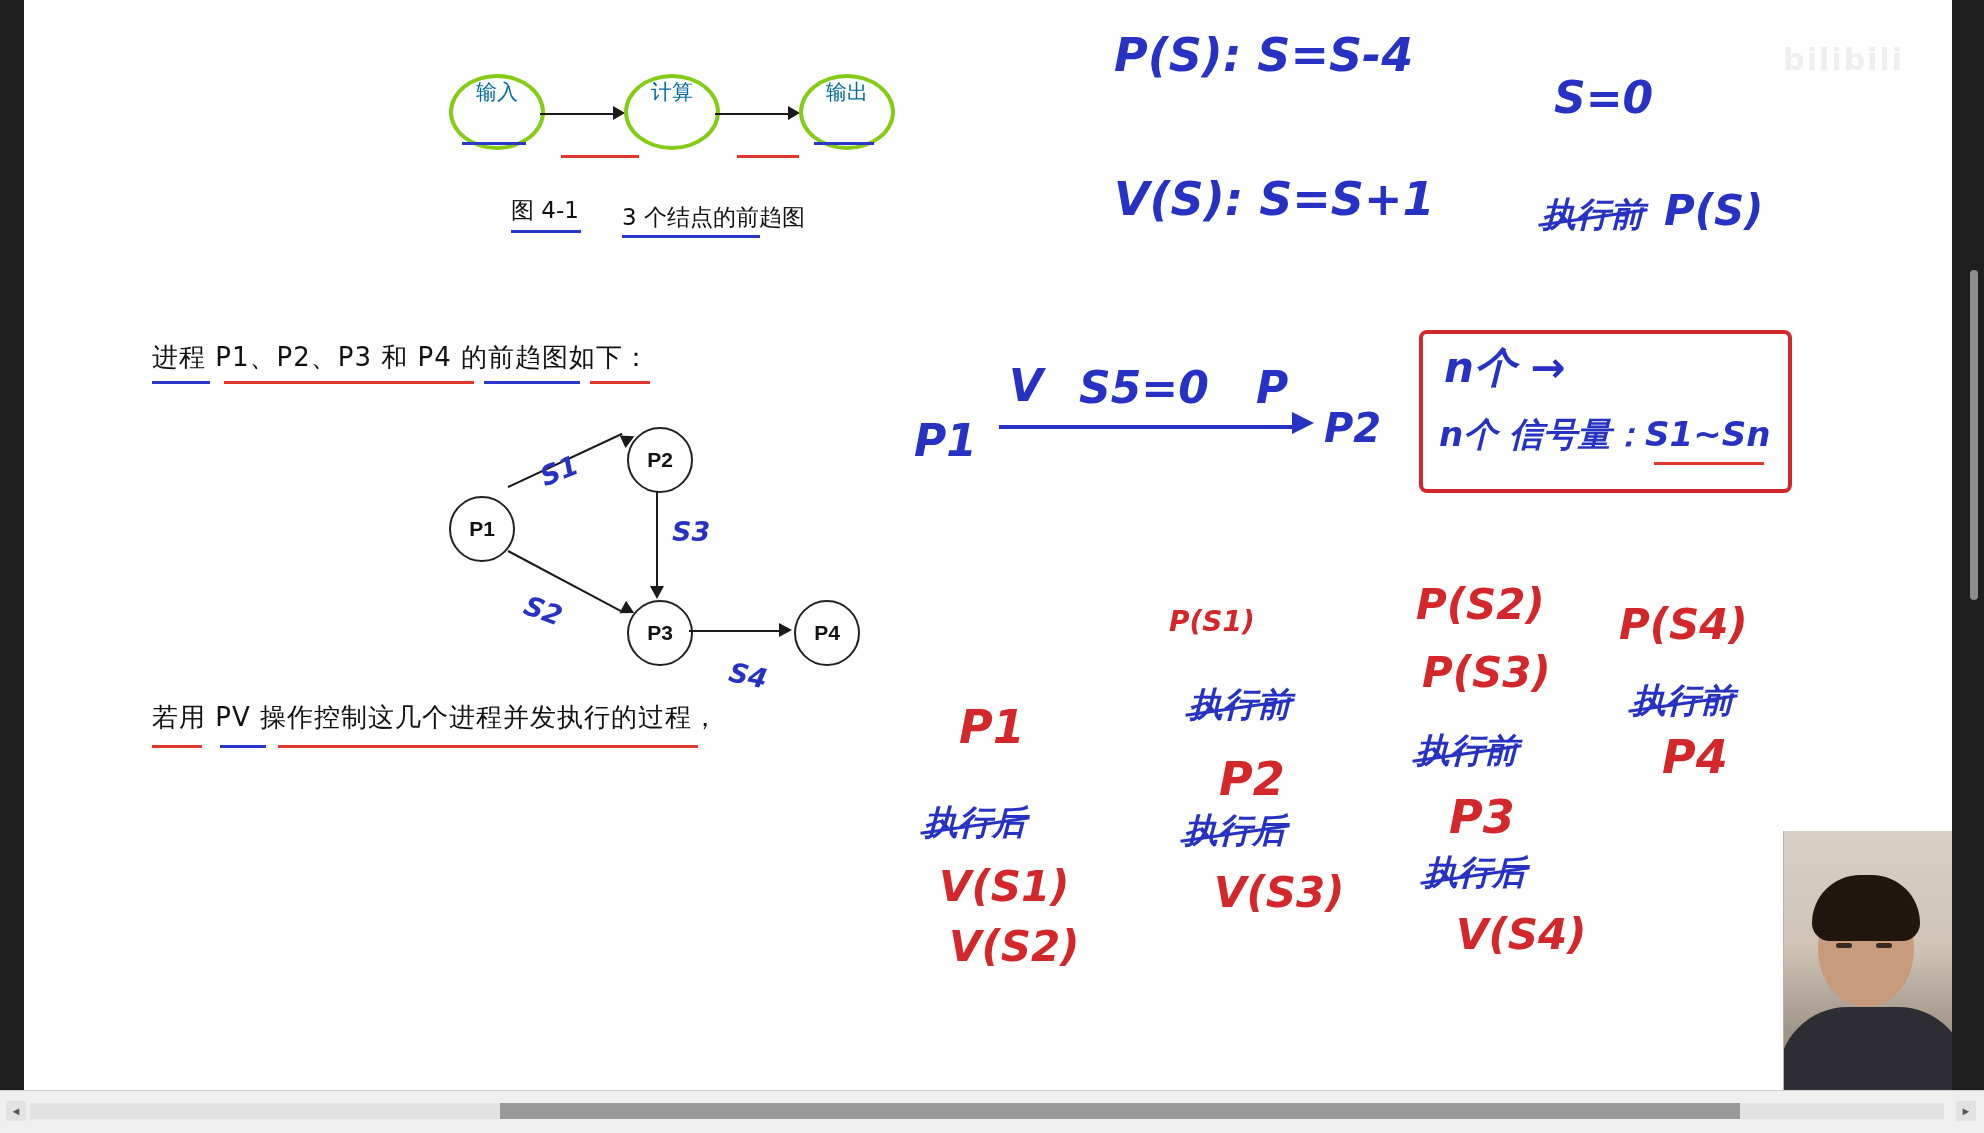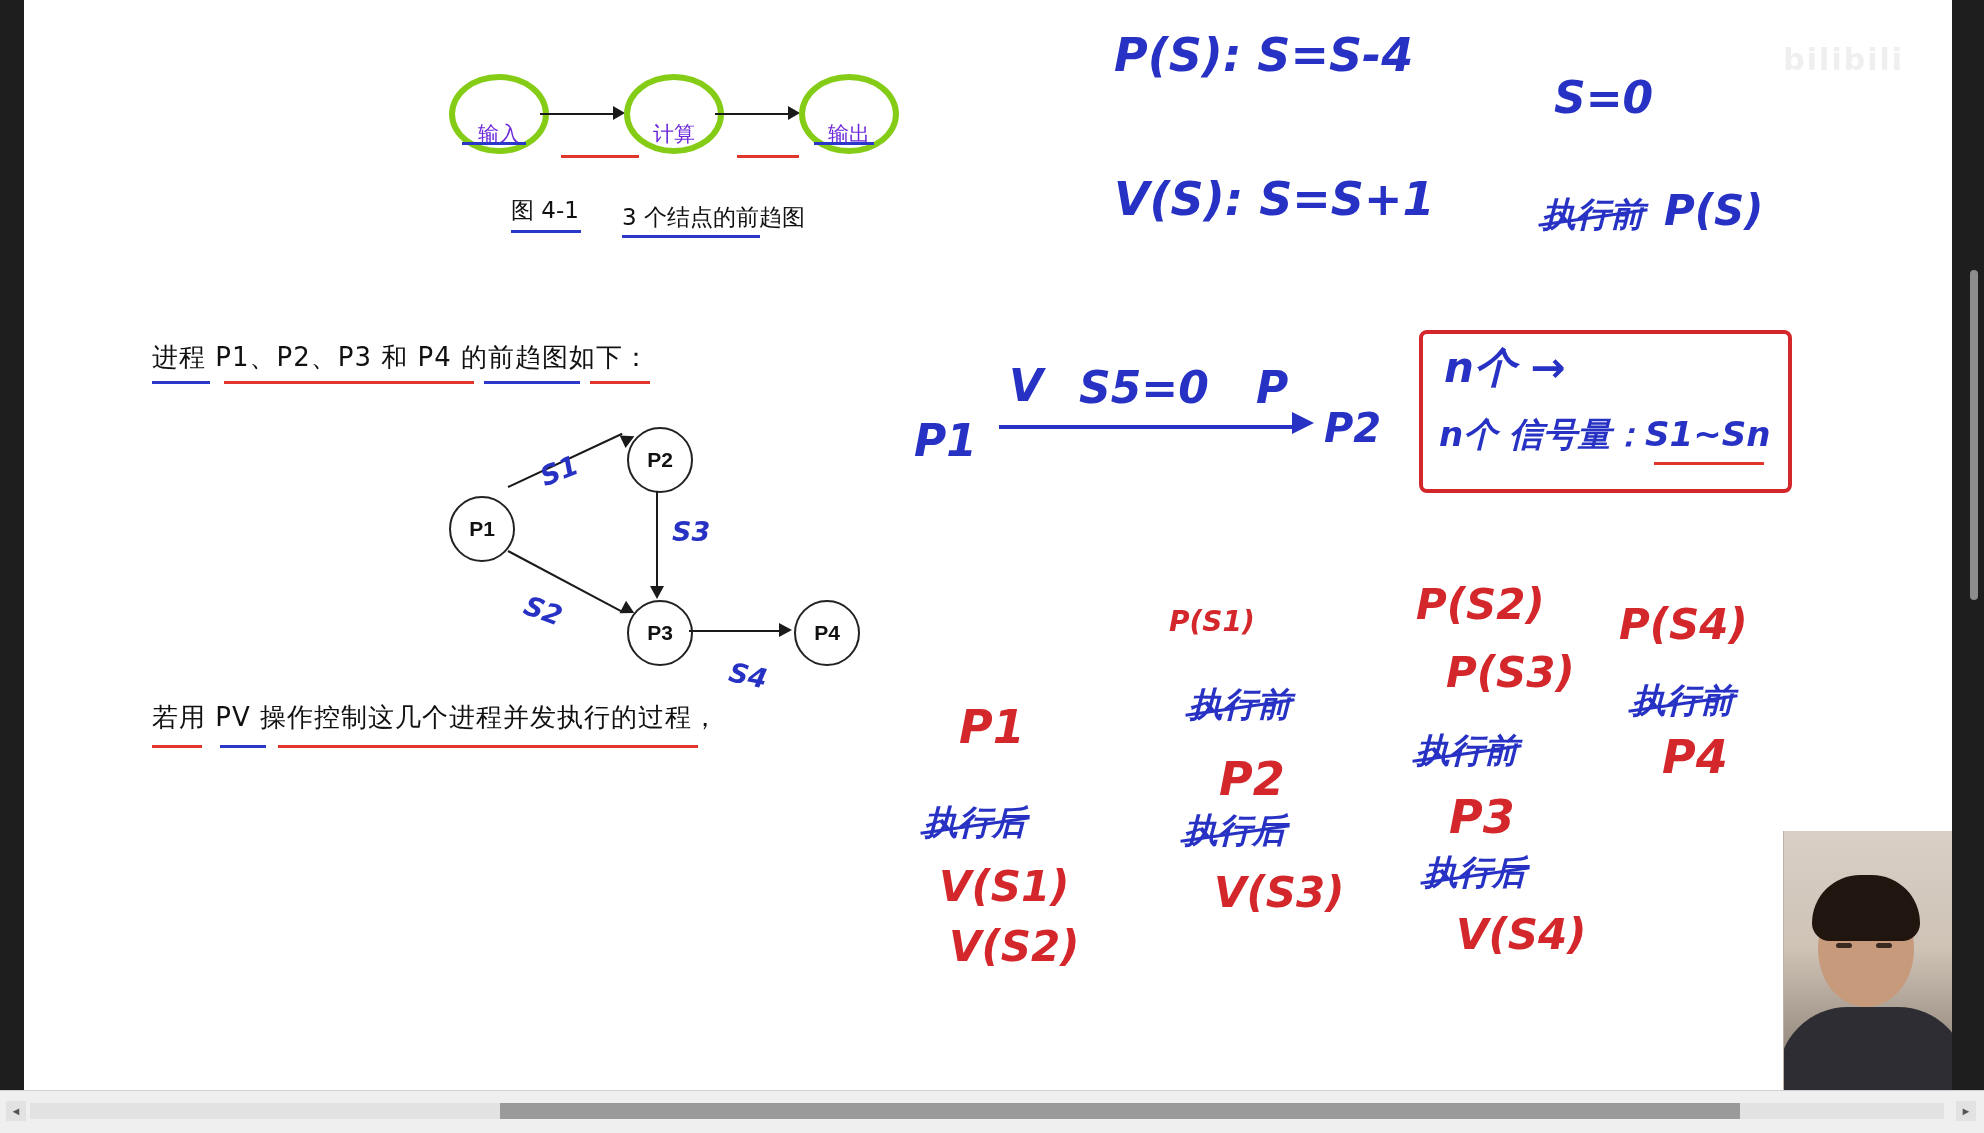--- a/index.html
+++ b/index.html
@@ -167,26 +167,26 @@
   .t-underline-blue {
     position: absolute;
     height: 3px;
   }
   .t-underline-red { background: #e2352c; }
   .t-underline-blue { background: #2b37c8; }
 
   
   .node {
     position: absolute;
-    border: 6px solid #84cc16;
+    border: 4px solid #84cc16;
     border-radius: 50%;
     display: flex;
-    align-items: flex-end;
+    align-items: flex-start;
     justify-content: center;
-    color: #6d28d9;
+    color: #0369a1;
     background: #fff;
     font-family: "DejaVu Sans", "Liberation Sans", sans-serif;
   }
   .nodeP {
     position: absolute;
     border: 2px solid #222;
     border-radius: 50%;
     display: flex;
     align-items: center;
     justify-content: center;
@@ -347,21 +347,21 @@
     <div class="hand blue pen-blue" style="left:1165px; top:682px; font-size:34px;">
       <span class="strike">执行前</span>
     </div>
     <div class="hand red pen-blue" style="left:1195px; top:752px; font-size:46px;">P2</div>
     <div class="hand blue pen-blue" style="left:1160px; top:808px; font-size:34px;">
       <span class="strike">执行后</span>
     </div>
     <div class="hand red pen-blue" style="left:1190px; top:868px; font-size:42px;">V(S3)</div>
 
     <div class="hand red pen-blue" style="left:1392px; top:580px; font-size:42px;">P(S2)</div>
-    <div class="hand red pen-blue" style="left:1398px; top:648px; font-size:42px;margin-left:24px;">P(S3)</div>
+    <div class="hand red pen-blue" style="left:1398px; top:648px; font-size:42px;">P(S3)</div>
     <div class="hand blue pen-blue" style="left:1392px; top:728px; font-size:34px;">
       <span class="strike">执行前</span>
     </div>
     <div class="hand red pen-blue" style="left:1425px; top:790px; font-size:46px;">P3</div>
     <div class="hand blue pen-blue" style="left:1400px; top:850px; font-size:34px;">
       <span class="strike">执行后</span>
     </div>
     <div class="hand red pen-blue" style="left:1432px; top:910px; font-size:42px;">V(S4)</div>
 
     <div class="hand red pen-blue" style="left:1595px; top:600px; font-size:42px;">P(S4)</div>

